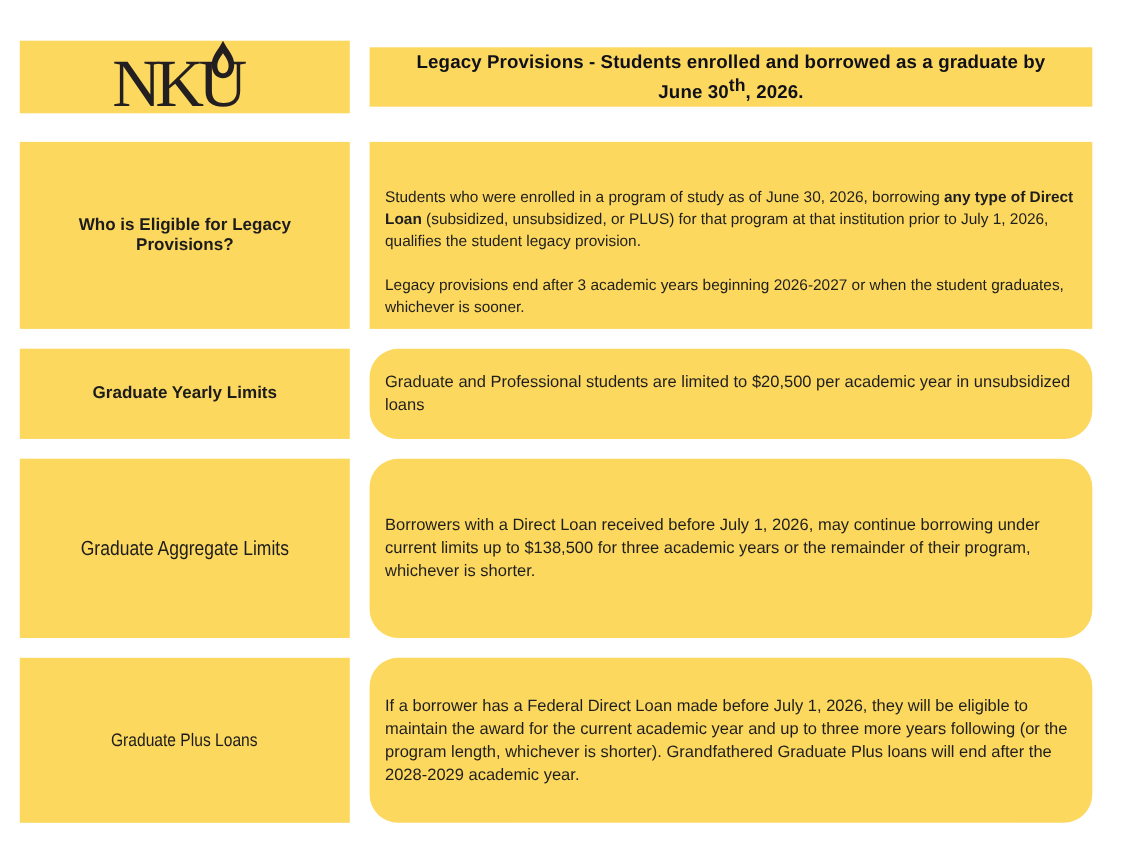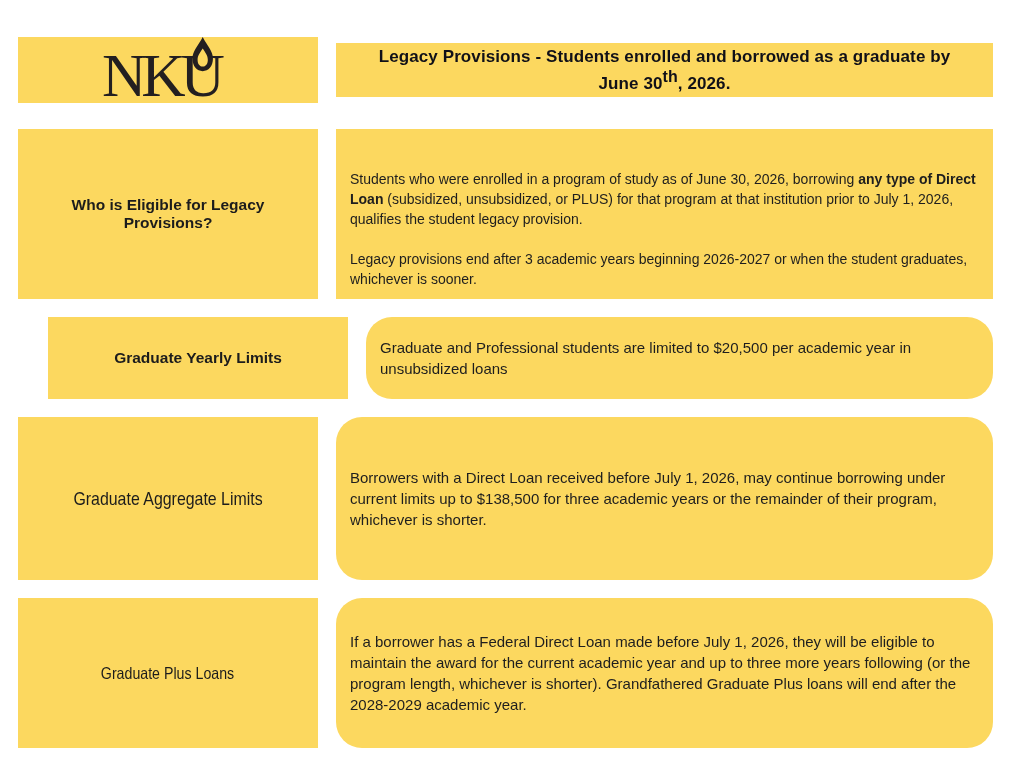--- a/index.html
+++ b/index.html
@@ -24,21 +24,21 @@
     display: flex; align-items: center; justify-content: center;
     text-align: center; padding: 0 8px;
   }
   .right {
     flex: 1 1 auto;
     display: flex; flex-direction: column; justify-content: center;
     padding: 10px 16px 10px 14px;
   }
   .hdr { height: 83px; align-items: center; }
   .r1 { height: 170px; }
-  .r2 { height: 82px; margin-left: 30px; }
+  .r2 { height: 82px; }
   .r3 { height: 163px; }
   .r4 { height: 150px; }
 
   .header-cell { justify-content: center; padding: 0 22px; }
   .header-title {
     font-weight: bold; font-size: 17px; line-height: 27px;
     text-align: center; color: #101018;
     letter-spacing: 0.1px;
   }
   .header-title sup { font-size: 16px; line-height: 0; }

